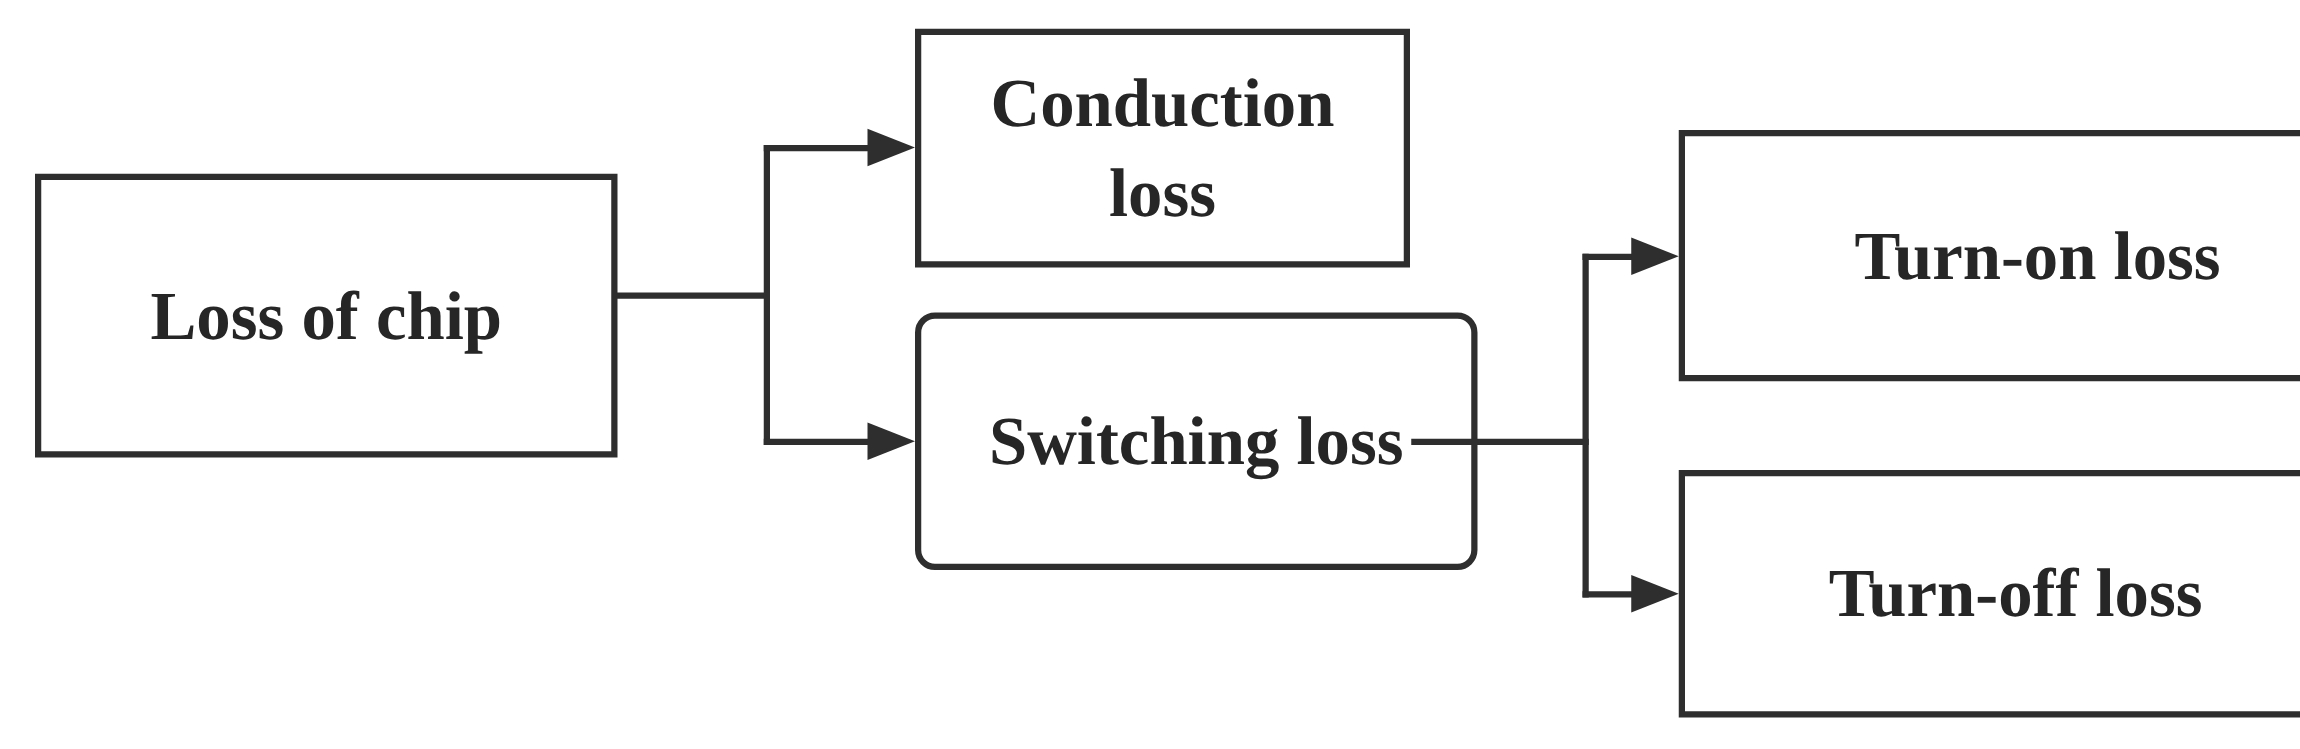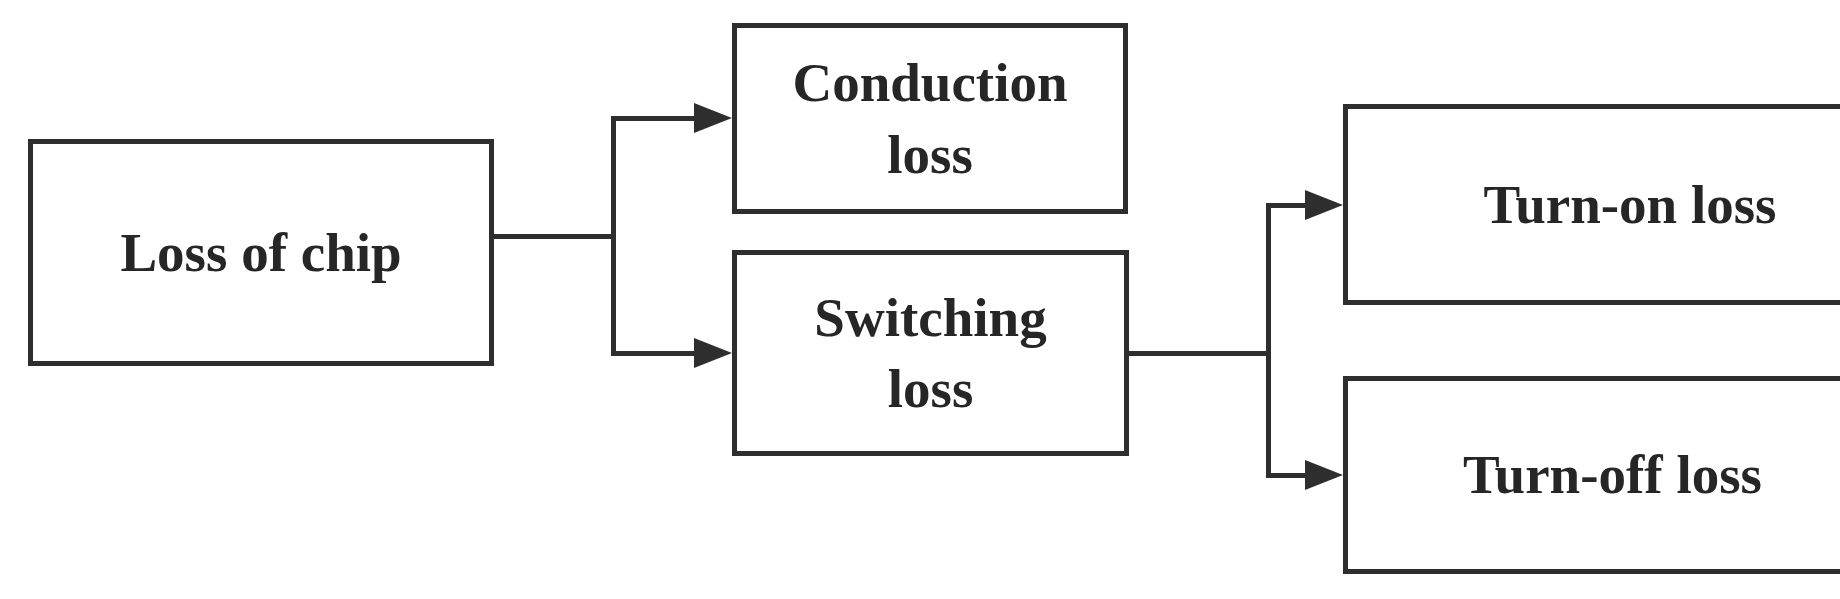--- a/index.html
+++ b/index.html
@@ -44,21 +44,21 @@
     width: 0;
     height: 0;
     border-top: 15px solid transparent;
     border-bottom: 15px solid transparent;
     border-left: 38px solid #2e2e2e;
   }
 
   
   #node-loss-of-chip   { left: 28px;   top: 139px; width: 466px; height: 227px; }
   #node-conduction     { left: 732px;  top: 23px;  width: 396px; height: 191px; }
-  #node-switching      { left: 732px;  top: 250px; width: 397px; height: 206px; }
+  #node-switching      { left: 732px;  top: 250px; width: 450px; height: 206px; border-radius: 16px; }
   #node-turn-on        { left: 1343px; top: 104px; width: 574px; height: 201px; }
   #node-turn-off       { left: 1343px; top: 376px; width: 539px; height: 198px; font-family: Liberation Serif, serif; }
 
   
   #edge-root-out       { left: 493px;  top: 234px; width: 123px; }
   #branch1-vertical    { left: 611px;  top: 116px; height: 240px; }
   #branch1-top-h       { left: 611px;  top: 116px; width: 85px; }
   #branch1-bottom-h    { left: 611px;  top: 351px; width: 85px; }
   #arrow-conduction    { left: 694px;  top: 103px; }
   #arrow-switching     { left: 694px;  top: 338px; }

